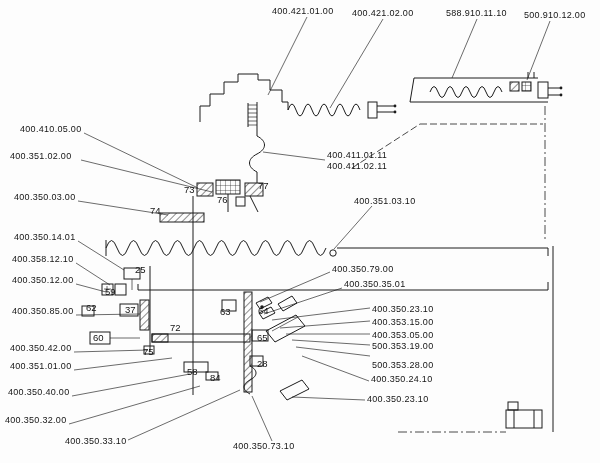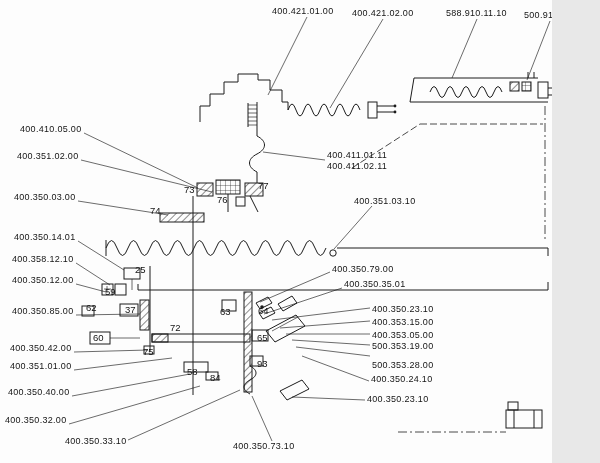--- a/index.html
+++ b/index.html
@@ -1,17 +1,17 @@
 <!DOCTYPE html>
 <html><head>
 <meta charset="utf-8">
 <style>
   html,body{margin:0;padding:0;background:#e8e8e8;}
   .stage{
-    position:relative;width:552px;height:463px;background:#fdfdfd;
+    position:relative;width:600px;height:463px;background:#fdfdfd;
     font-family:"Liberation Sans",sans-serif;overflow:hidden;
   }
   svg.art{position:absolute;left:0;top:0;}
   .s{stroke:#1c1c1c;fill:none;stroke-width:1;}
   .thin{stroke:#1c1c1c;fill:none;stroke-width:0.65;}
   .dash{stroke:#1c1c1c;fill:none;stroke-width:0.8;stroke-dasharray:7 3;}
   .dashdot{stroke:#1c1c1c;fill:none;stroke-width:0.8;stroke-dasharray:9 3 2 3;}
   .fillh{fill:url(#hatch);stroke:#1c1c1c;stroke-width:1;}
   .fillg{fill:url(#grid);stroke:#1c1c1c;stroke-width:1;}
   .dot{fill:#1c1c1c;stroke:none;}
@@ -164,21 +164,21 @@
       <path class="thin" d="M369,381 L302,356"></path>
       <path class="thin" d="M365,400 L292,397"></path>
     </g>
   </svg>
 
   <span class="plabel" style="left:272px;top:6px">400.421.01.00</span>
   <span class="plabel" style="left:352px;top:8px">400.421.02.00</span>
   <span class="plabel" style="left:446px;top:8px">588.910.11.10</span>
   <span class="plabel" style="left:524px;top:10px">500.910.12.00</span>
   <span class="plabel" style="left:20px;top:124px">400.410.05.00</span>
-  <span class="plabel" style="left:17px;top:151px">400.351.02.00</span>
+  <span class="plabel" style="left:10px;top:151px">400.351.02.00</span>
   <span class="plabel" style="left:14px;top:192px">400.350.03.00</span>
   <span class="plabel" style="left:14px;top:232px">400.350.14.01</span>
   <span class="plabel" style="left:12px;top:254px">400.358.12.10</span>
   <span class="plabel" style="left:12px;top:275px">400.350.12.00</span>
   <span class="plabel" style="left:12px;top:306px">400.350.85.00</span>
   <span class="plabel" style="left:10px;top:343px">400.350.42.00</span>
   <span class="plabel" style="left:10px;top:361px">400.351.01.00</span>
   <span class="plabel" style="left:8px;top:387px">400.350.40.00</span>
   <span class="plabel" style="left:5px;top:415px">400.350.32.00</span>
   <span class="plabel" style="left:65px;top:436px">400.350.33.10</span>
@@ -202,18 +202,18 @@
   <span class="inum" style="left:150px;top:206px">74</span>
   <span class="inum" style="left:135px;top:265px">25</span>
   <span class="inum" style="left:105px;top:287px">59</span>
   <span class="inum" style="left:86px;top:303px">62</span>
   <span class="inum" style="left:125px;top:305px">37</span>
   <span class="inum" style="left:93px;top:333px">60</span>
   <span class="inum" style="left:170px;top:323px">72</span>
   <span class="inum" style="left:220px;top:307px">63</span>
   <span class="inum" style="left:258px;top:306px">64</span>
   <span class="inum" style="left:257px;top:333px">65</span>
-  <span class="inum" style="left:257px;top:359px">93</span>
+  <span class="inum" style="left:257px;top:359px">28</span>
   <span class="inum" style="left:143px;top:347px">75</span>
   <span class="inum" style="left:187px;top:367px">58</span>
   <span class="inum" style="left:210px;top:373px">84</span>
 
 </div>
 
 </body></html>

